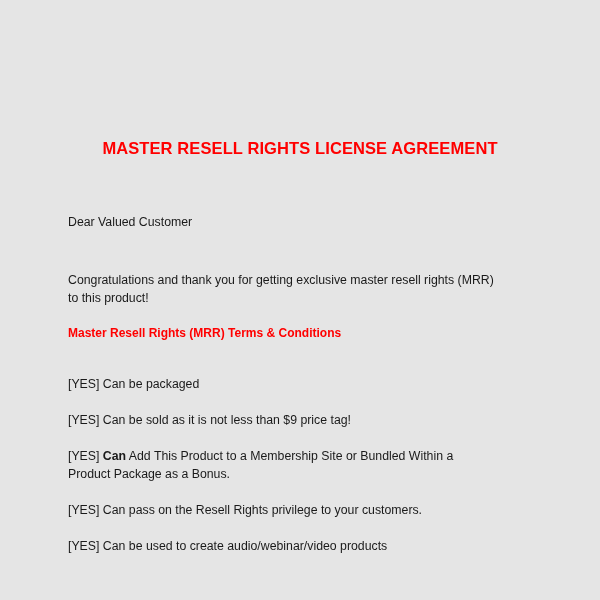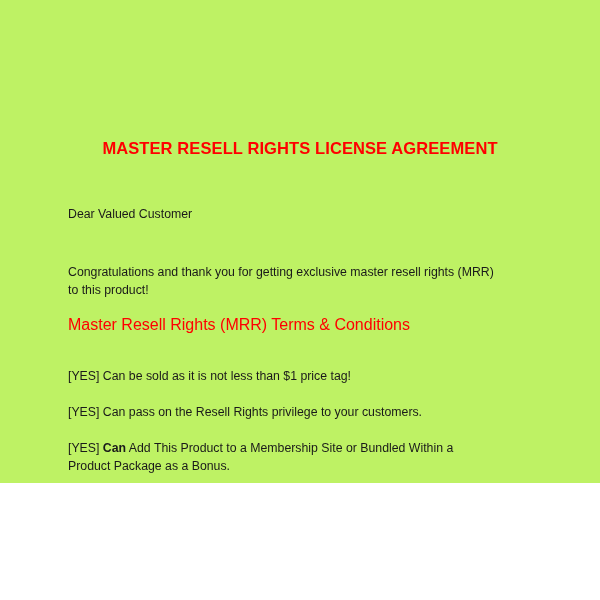--- a/index.html
+++ b/index.html
@@ -10,22 +10,22 @@
     width: 600px;
     height: 600px;
     background: #ffffff;
     font-family: "Liberation Sans", sans-serif;
     color: #000000;
     overflow: hidden;
   }
   .page {
     position: relative;
     width: 600px;
-    height: 483px;
-    background: #bef264;
+    height: 600px;
+    background: #e5e5e5;
     box-sizing: border-box;
   }
   .doc-title {
     position: absolute;
     top: 128px;
     left: 0;
     width: 600px;
     text-align: center;
     color: #ff0000;
     font-weight: bold;
@@ -39,30 +39,31 @@
     width: 430px;
   }
   .para {
     font-size: 12.3px;
     line-height: 18px;
     color: #1a1a1a;
     margin: 0 0 17px 0;
   }
   .para.tight {
     margin-bottom: 16px;
+    margin-top: 8px;
   }
   .para.wrap {
     margin-bottom: 17px;
     margin-top: 40px;
   }
   .subhead {
-    font-size: 16px;
+    font-size: 12px;
     line-height: 18px;
     color: #ff0000;
-    font-weight: normal;
+    font-weight: bold;
     margin: 0 0 33px 0;
   }
   .item {
     font-size: 12.3px;
     line-height: 18px;
     color: #1a1a1a;
     margin: 0 0 18px 0;
   }
   .item b {
     font-weight: bold;
@@ -79,24 +80,30 @@
 
     <p class="para tight">Dear Valued Customer</p>
 
     <p class="para wrap">Congratulations and thank you for getting exclusive master resell rights (MRR) to this product!</p>
 
 
     <p class="subhead">Master Resell Rights (MRR) Terms &amp; Conditions</p>
 
     <div class="terms-list">
       <p class="item">
-        <span>[YES] Can be sold as it is not less than $1 price tag!</span><b></b><span></span>
+        <span>[YES] Can be packaged</span><b></b><span></span>
+      </p>
+      <p class="item">
+        <span>[YES] Can be sold as it is not less than $9 price tag!</span><b></b><span></span>
+      </p>
+      <p class="item">
+        <span>[YES] </span><b>Can</b><span> Add This Product to a Membership Site or Bundled Within a Product Package as a Bonus.</span>
       </p>
       <p class="item">
         <span>[YES] Can pass on the Resell Rights privilege to your customers.</span><b></b><span></span>
       </p>
       <p class="item">
-        <span>[YES] </span><b>Can</b><span> Add This Product to a Membership Site or Bundled Within a Product Package as a Bonus.</span>
+        <span>[YES] Can be used to create audio/webinar/video products</span><b></b><span></span>
       </p>
     </div>
 
   </div>
 </div>
 
 </body></html>

